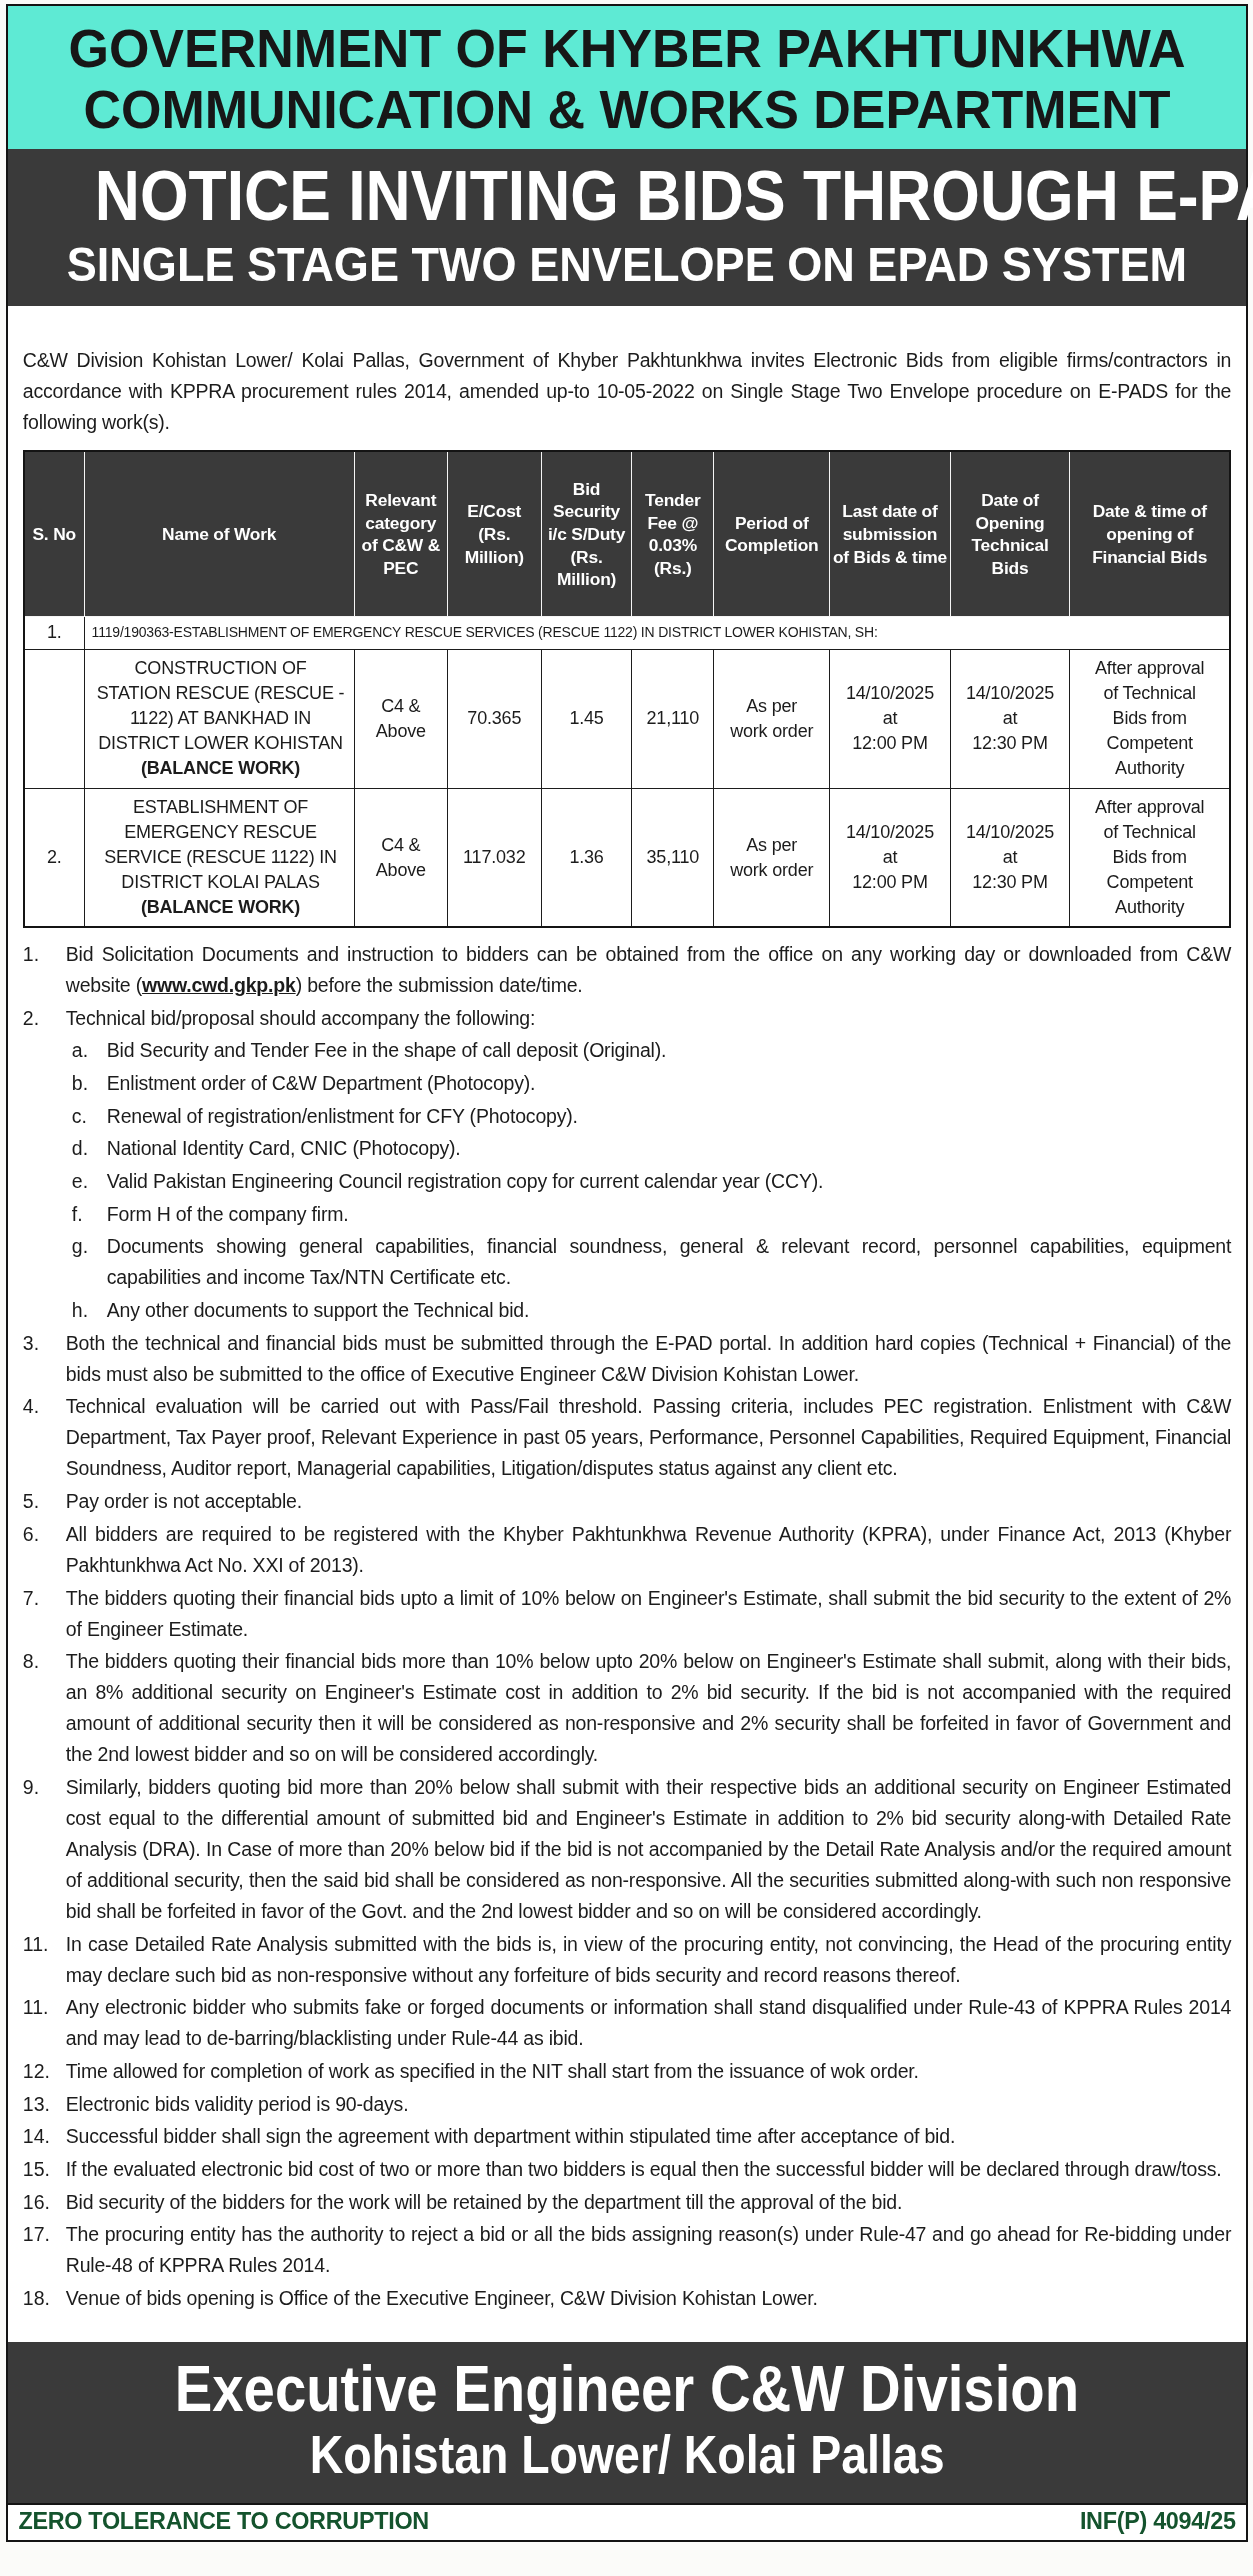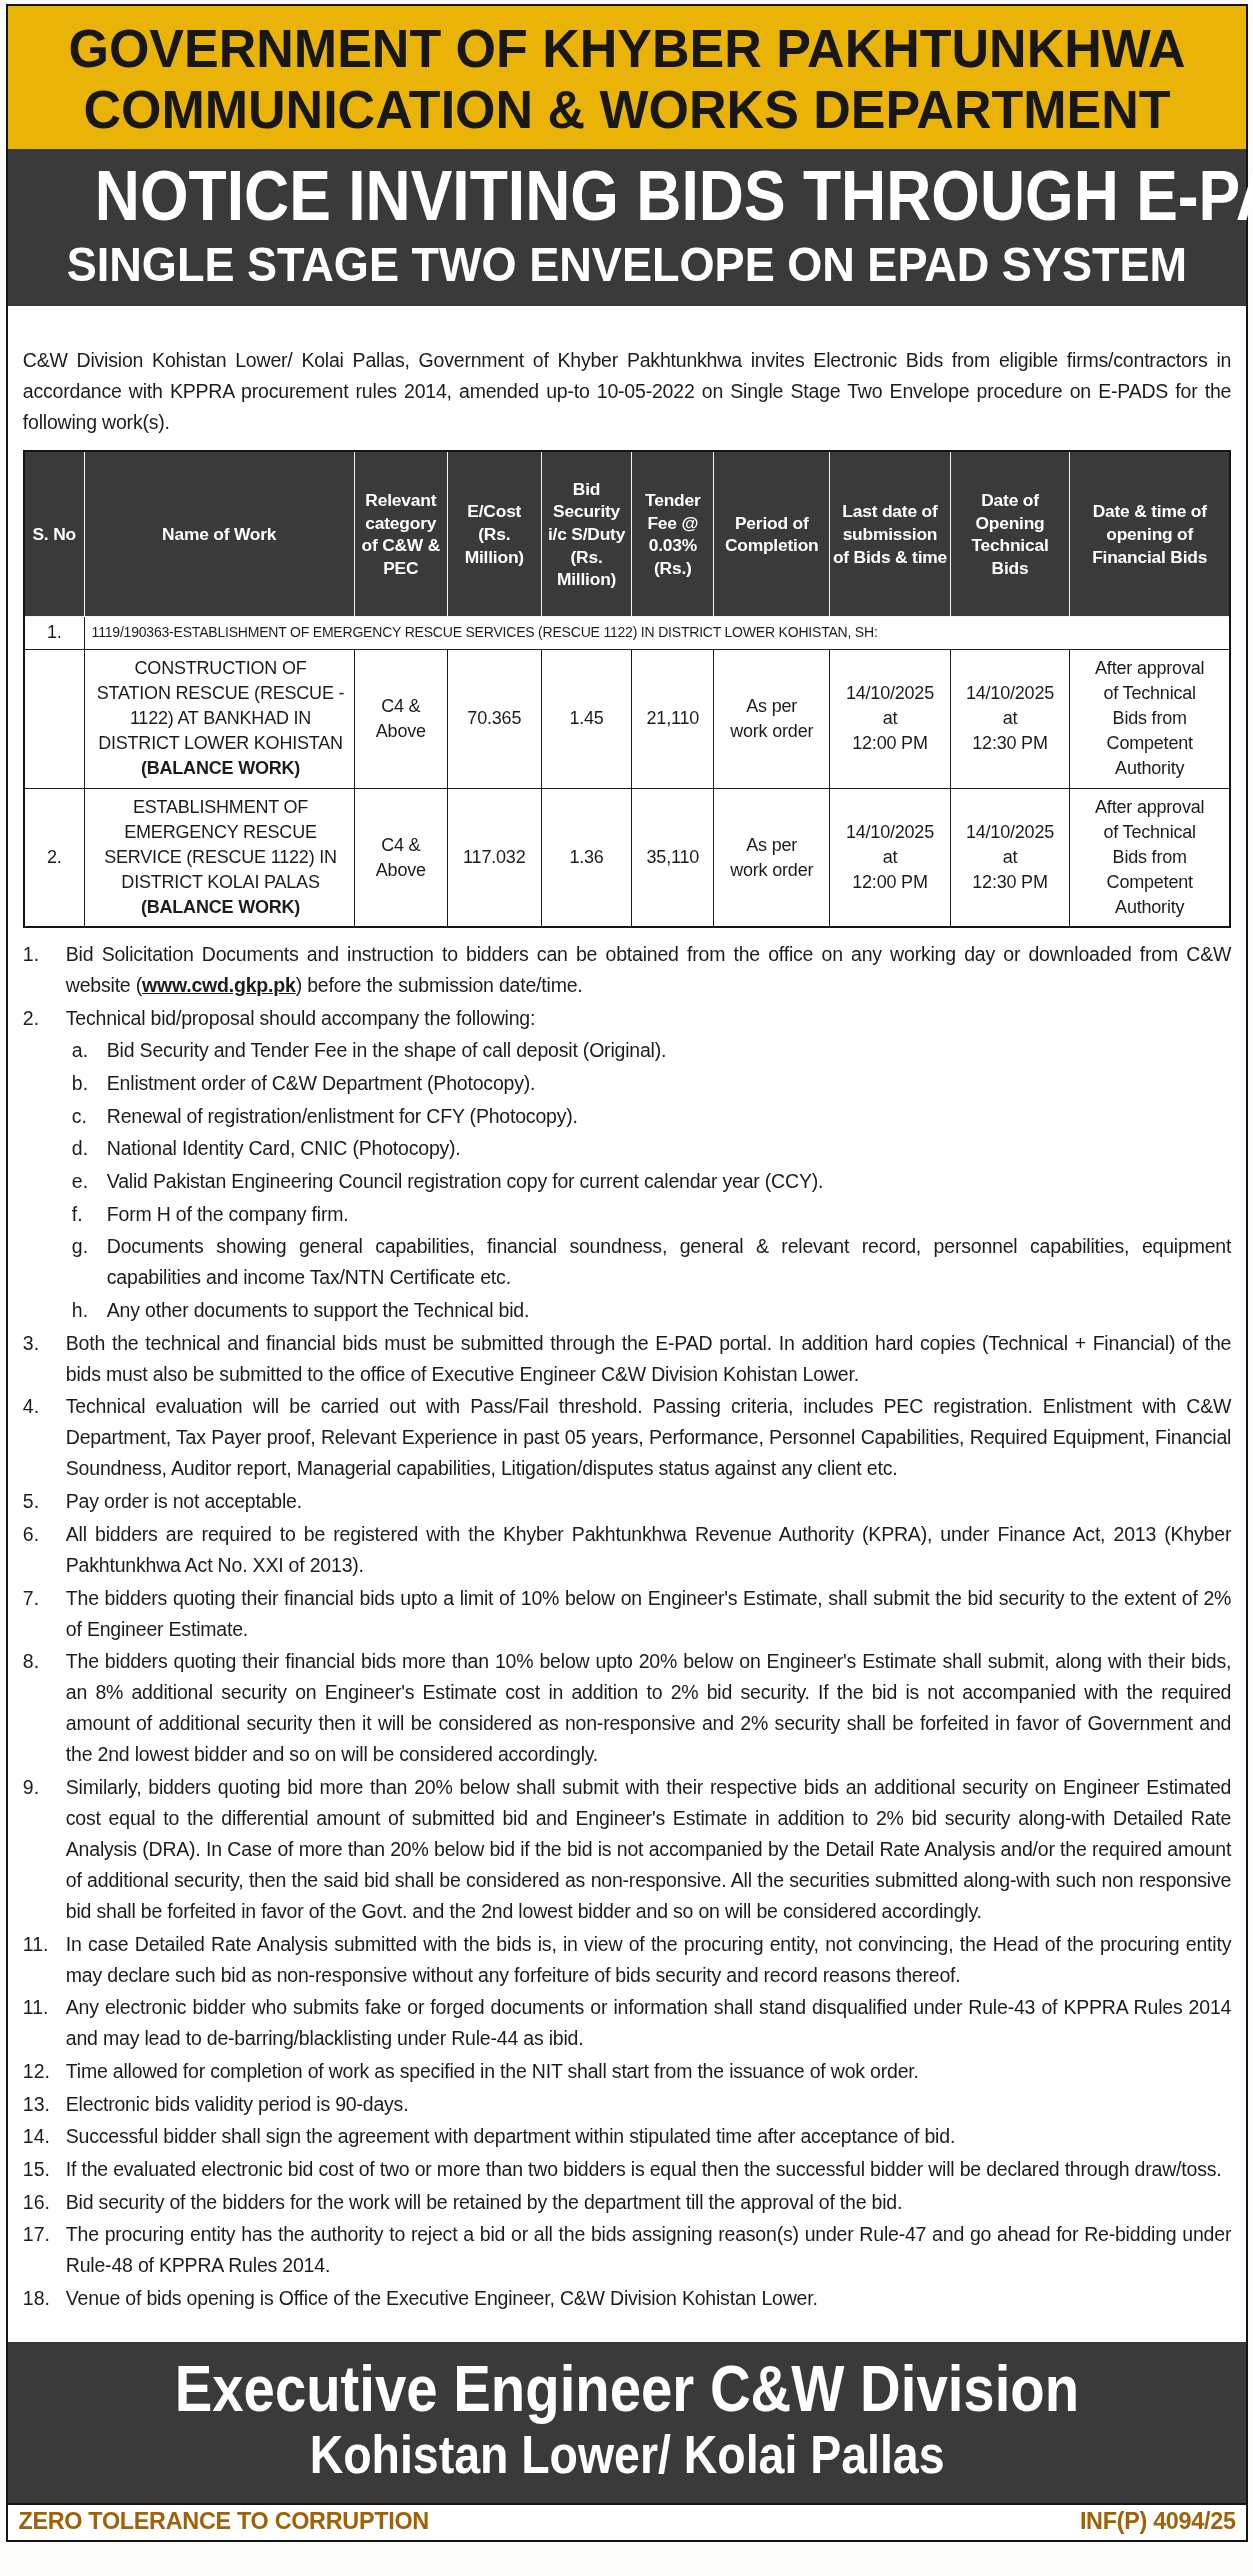--- a/index.html
+++ b/index.html
@@ -6,21 +6,21 @@
   html,body { margin:0; padding:0; }
   body {
     width:1254px; height:2576px; overflow:hidden;
     background:#fbfbf9; color:#1c1c1c;
     font-family:"Liberation Sans","DejaVu Sans",sans-serif;
     -webkit-font-smoothing:antialiased;
   }
   .sheet { margin:4.3px 6px 0; border:2.6px solid #141414; background:#fff; }
 
   
-  .masthead { text-align:center; padding:12px 0 8.7px; background:#eab308; }
+  .masthead { text-align:center; padding:12px 0 8.7px; background:#5eead4; }
   .m-line { font-weight:bold; font-size:52px; line-height:61px; letter-spacing:0px; color:#171717;
             transform:scaleY(1.04); }
 
   
   .band { background:#3a3a3a; color:#fff; text-align:center; }
   .band-top { padding:7px 0 14px; }
   .b1 { font-size:71px; font-weight:bold; line-height:80px; white-space:nowrap; }
   .b1 > span { display:inline-block; transform:scaleX(0.88); transform-origin:center; }
   .b2 { font-size:49px; font-weight:bold; line-height:56px; white-space:nowrap; }
   .b2 > span { display:inline-block; transform:scaleX(0.92); transform-origin:center; }
@@ -58,21 +58,21 @@
   
   .band-footer { padding:12px 12px 19px; margin-top:12px; }
   .f1 { font-size:64px; font-weight:bold; line-height:71px; white-space:nowrap; }
   .f1 > span { display:inline-block; transform:scaleX(0.88); transform-origin:center; }
   .f2 { font-size:54px; font-weight:bold; line-height:59px; white-space:nowrap; }
   .f2 > span { display:inline-block; transform:scaleX(0.86); transform-origin:center; }
 
   
   .bottom-strip { display:flex; justify-content:space-between; align-items:center;
     border-top:2.6px solid #141414; background:#fff; padding:3.5px 10.4px 4.3px;
-    font-weight:bold; font-size:23.4px; letter-spacing:-0.3px; color:#a16207; }
+    font-weight:bold; font-size:23.4px; letter-spacing:-0.3px; color:#14532d; }
 </style>
 </head>
 <body>
 
 <div class="sheet">
 
   <header class="masthead">
     <div class="m-line">GOVERNMENT OF KHYBER PAKHTUNKHWA</div>
     <div class="m-line">COMMUNICATION &amp; WORKS DEPARTMENT</div>
   </header>

